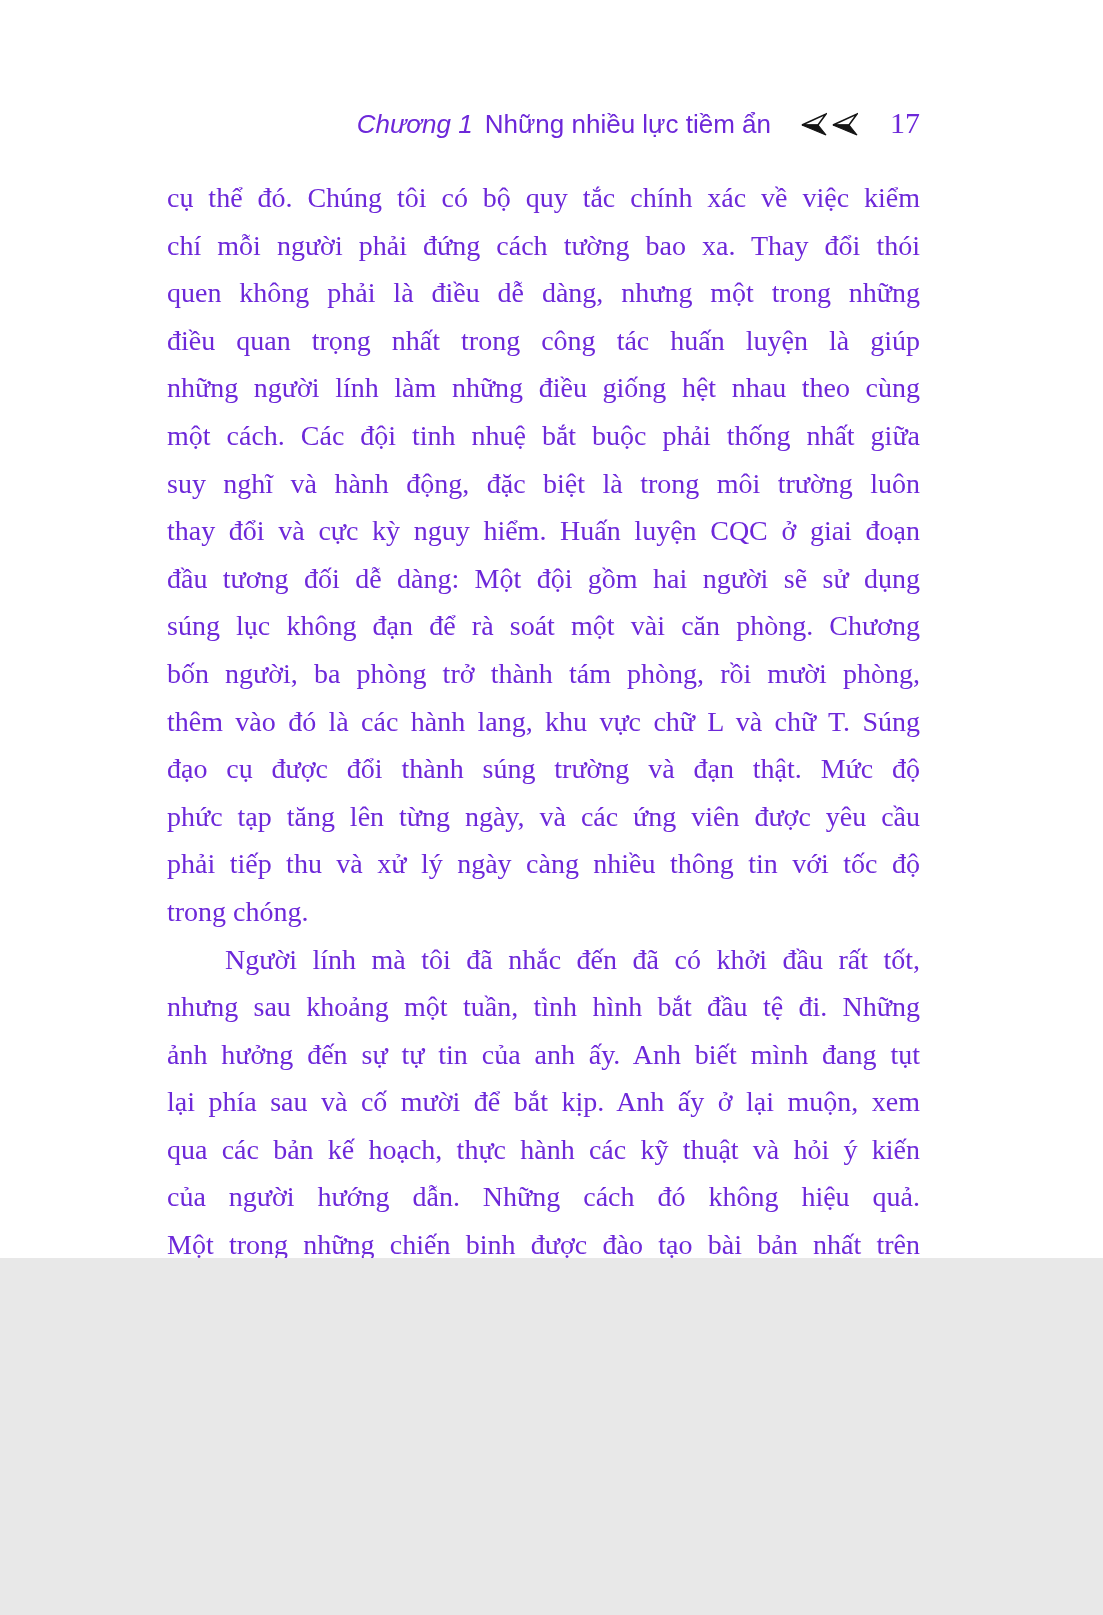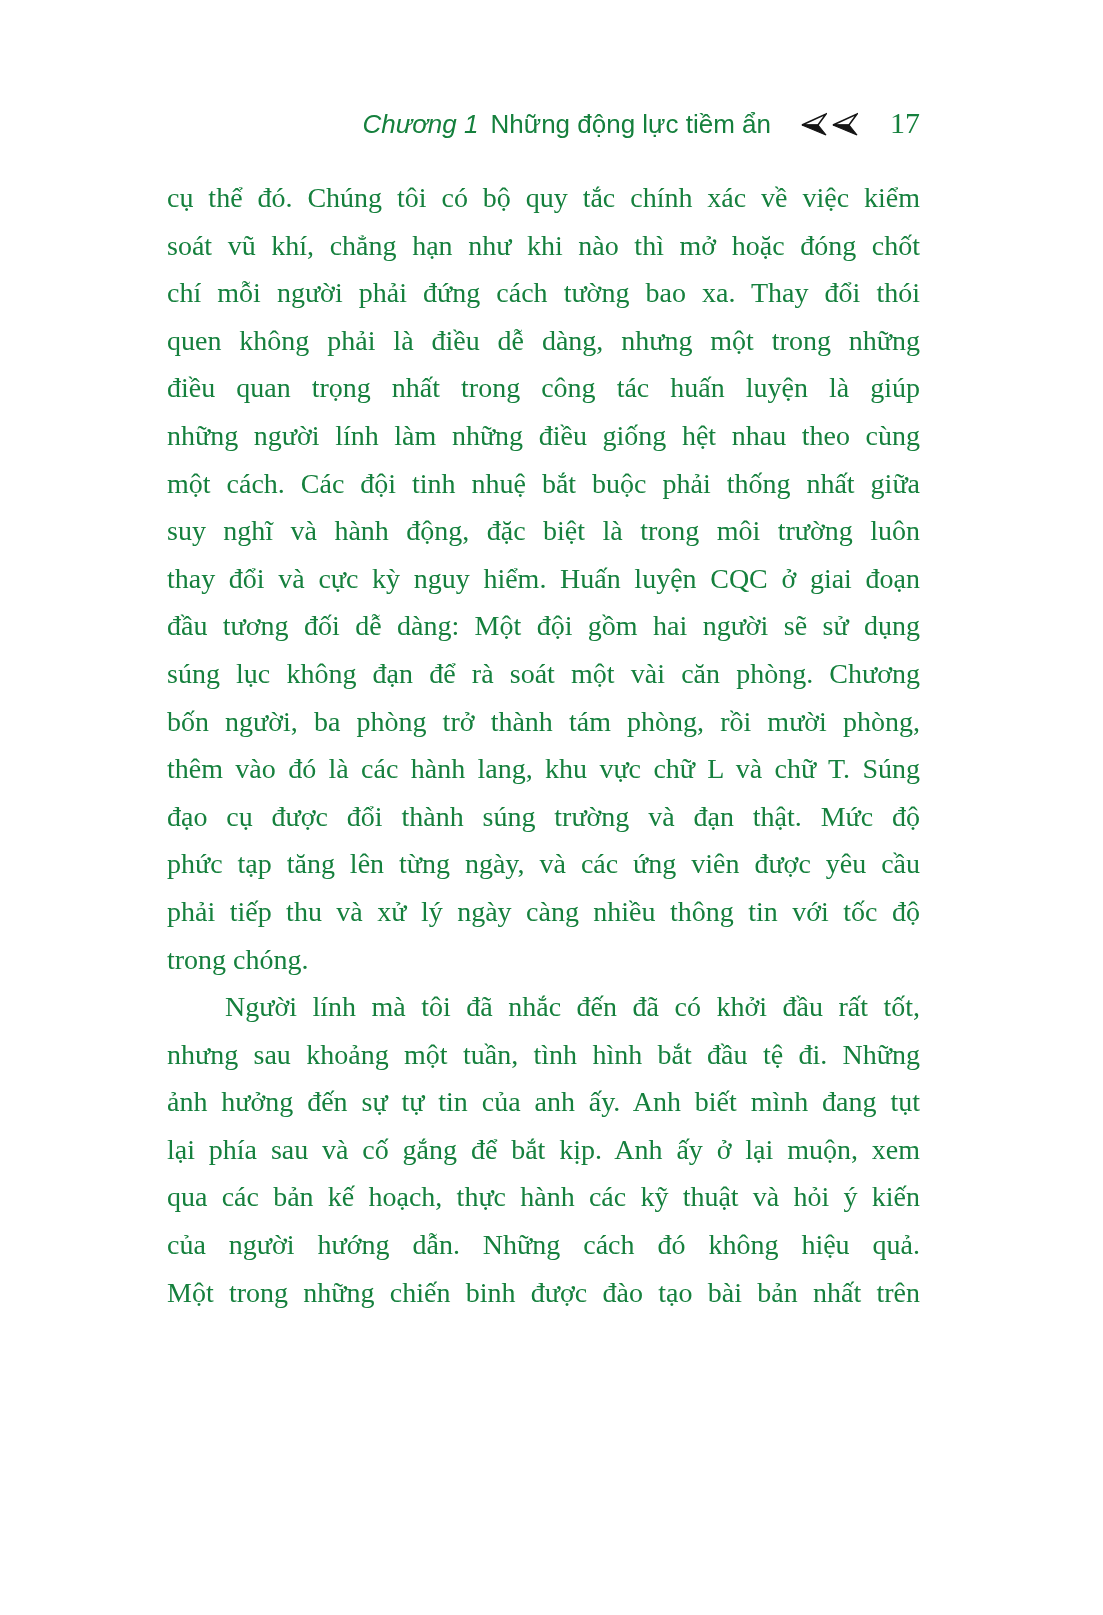--- a/index.html
+++ b/index.html
@@ -1,22 +1,22 @@
 <!DOCTYPE html>
 <html><head>
 <meta charset="utf-8">
 <style>
   html, body { margin: 0; padding: 0; background: #e8e8e8; }
   .page {
     position: relative;
     width: 1103px;
-    height: 1615px;
+    height: 1258px;
     margin: 0 auto;
     background: #ffffff;
-    color: #15803d;
+    color: #6d28d9;
     overflow: hidden;
   }
   
   .header {
     position: absolute;
     top: 106px;
     left: 167px;
     width: 753px;
     display: flex;
     align-items: baseline;
@@ -67,54 +67,53 @@
     text-indent: 58px;
   }
 </style>
 </head>
 <body>
 
 <div class="page">
 
   <div class="header">
     <span class="chapter-label">Chương 1</span>
-    <span class="chapter-title">Những động lực tiềm ẩn</span>
+    <span class="chapter-title">Những nhiều lực tiềm ẩn</span>
     <span class="ornament">
       <svg width="26" height="24" viewBox="0 0 26 24" aria-hidden="true">
         <path d="M1,13 L25,2 L17,13 Z" fill="#ffffff" stroke="#151515" stroke-width="1.6"></path>
         <path d="M1,13 L17,13 L25,23 Z" fill="#151515" stroke="#151515" stroke-width="1.2"></path>
       </svg>
       <svg width="26" height="24" viewBox="0 0 26 24" aria-hidden="true">
         <path d="M1,13 L25,2 L17,13 Z" fill="#ffffff" stroke="#151515" stroke-width="1.6"></path>
         <path d="M1,13 L17,13 L25,23 Z" fill="#151515" stroke="#151515" stroke-width="1.2"></path>
       </svg>
     </span>
     <span class="page-number">17</span>
   </div>
 
   <div class="body-text" id="body-text">
       <div class="line just">cụ thể đó. Chúng tôi có bộ quy tắc chính xác về việc kiểm</div>
-      <div class="line just">soát vũ khí, chẳng hạn như khi nào thì mở hoặc đóng chốt</div>
       <div class="line just">chí mỗi người phải đứng cách tường bao xa. Thay đổi thói</div>
       <div class="line just">quen không phải là điều dễ dàng, nhưng một trong những</div>
       <div class="line just">điều quan trọng nhất trong công tác huấn luyện là giúp</div>
       <div class="line just">những người lính làm những điều giống hệt nhau theo cùng</div>
       <div class="line just">một cách. Các đội tinh nhuệ bắt buộc phải thống nhất giữa</div>
       <div class="line just">suy nghĩ và hành động, đặc biệt là trong môi trường luôn</div>
       <div class="line just">thay đổi và cực kỳ nguy hiểm. Huấn luyện CQC ở giai đoạn</div>
       <div class="line just">đầu tương đối dễ dàng: Một đội gồm hai người sẽ sử dụng</div>
       <div class="line just">súng lục không đạn để rà soát một vài căn phòng. Chương</div>
       <div class="line just">bốn người, ba phòng trở thành tám phòng, rồi mười phòng,</div>
       <div class="line just">thêm vào đó là các hành lang, khu vực chữ L và chữ T. Súng</div>
       <div class="line just">đạo cụ được đổi thành súng trường và đạn thật. Mức độ</div>
       <div class="line just">phức tạp tăng lên từng ngày, và các ứng viên được yêu cầu</div>
       <div class="line just">phải tiếp thu và xử lý ngày càng nhiều thông tin với tốc độ</div>
       <div class="line">trong chóng.</div>
       <div class="line just indent">Người lính mà tôi đã nhắc đến đã có khởi đầu rất tốt,</div>
       <div class="line just">nhưng sau khoảng một tuần, tình hình bắt đầu tệ đi. Những</div>
       <div class="line just">ảnh hưởng đến sự tự tin của anh ấy. Anh biết mình đang tụt</div>
-      <div class="line just">lại phía sau và cố gắng để bắt kịp. Anh ấy ở lại muộn, xem</div>
+      <div class="line just">lại phía sau và cố mười để bắt kịp. Anh ấy ở lại muộn, xem</div>
       <div class="line just">qua các bản kế hoạch, thực hành các kỹ thuật và hỏi ý kiến</div>
       <div class="line just">của người hướng dẫn. Những cách đó không hiệu quả.</div>
       <div class="line just">Một trong những chiến binh được đào tạo bài bản nhất trên</div>
     </div>
 
 </div>
 
 </body></html>

